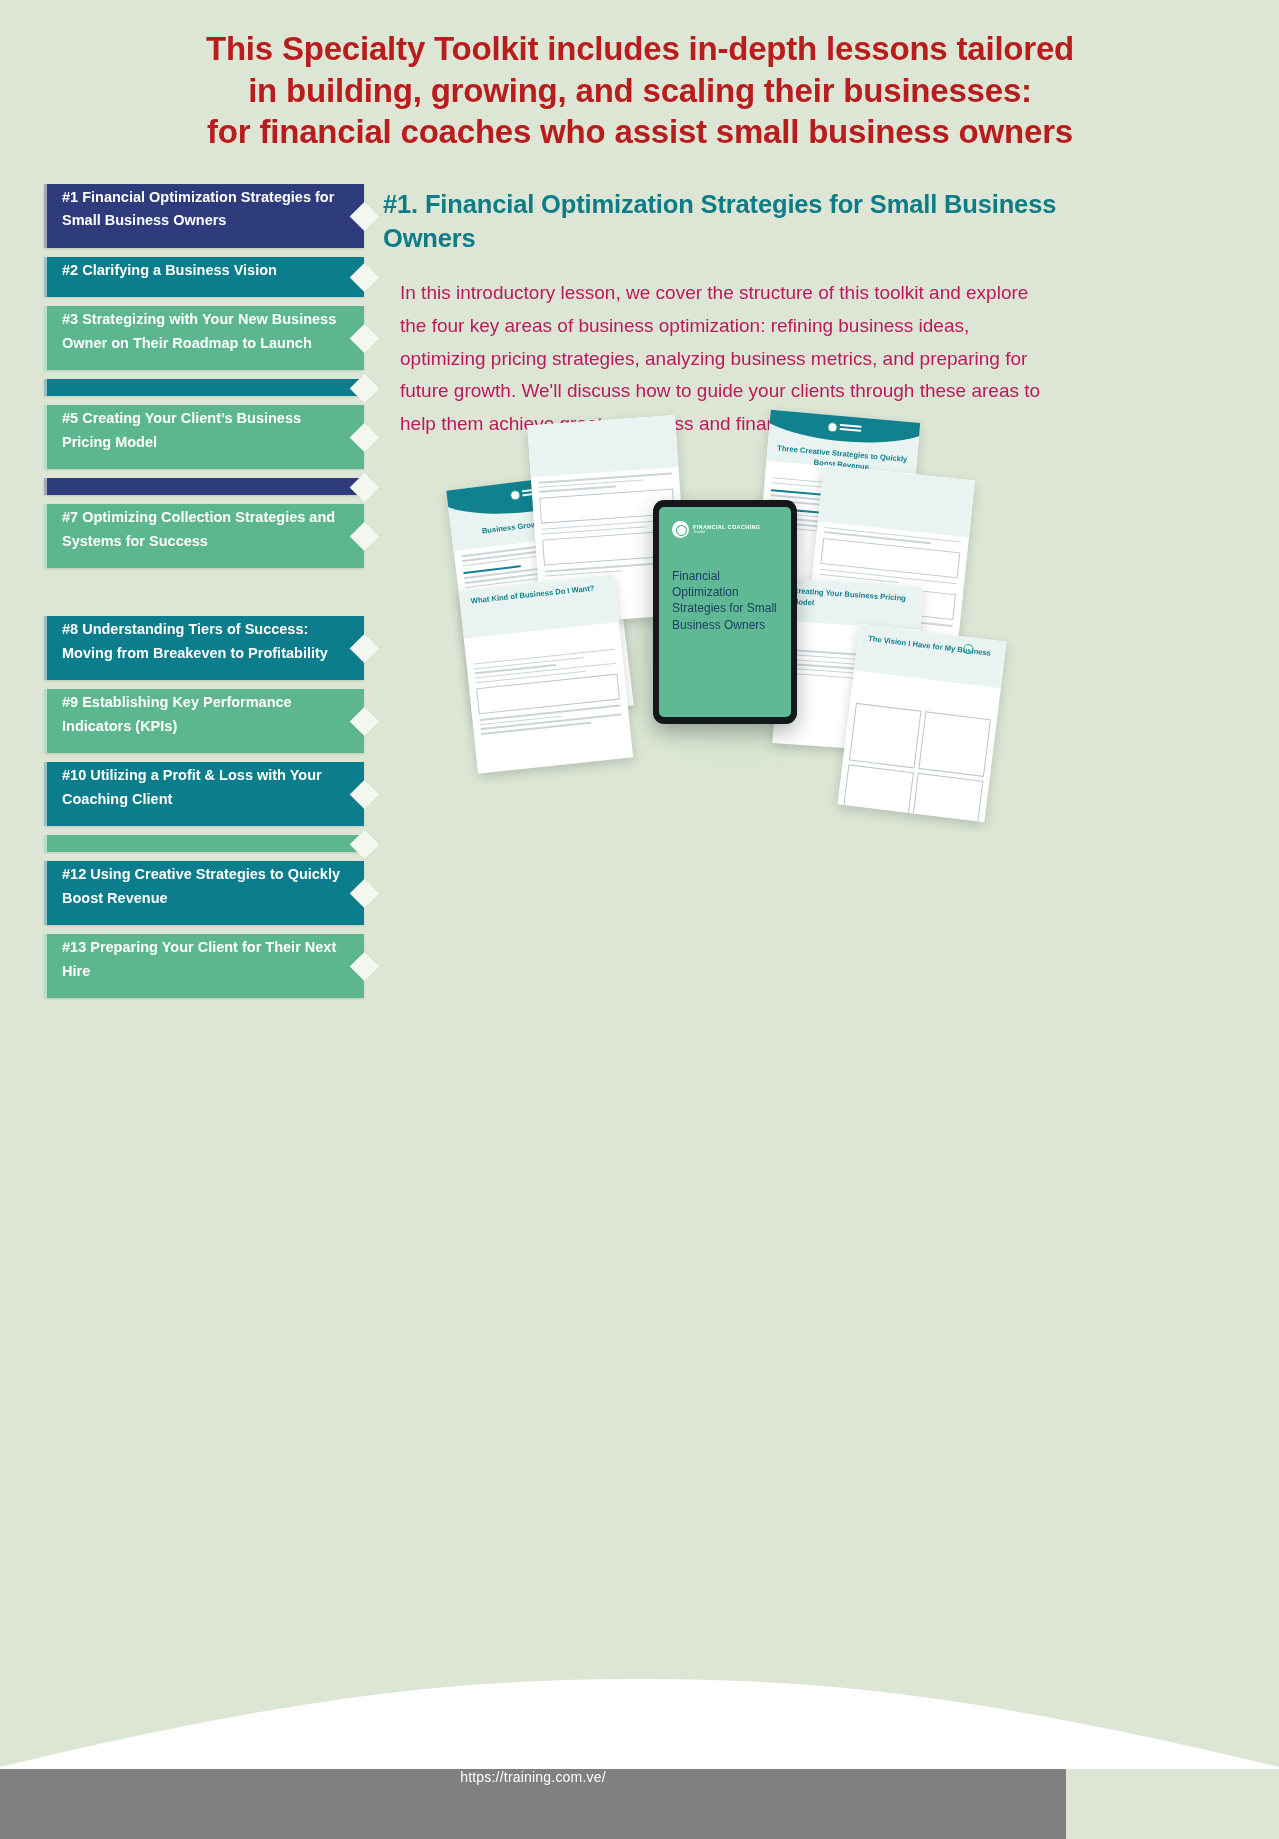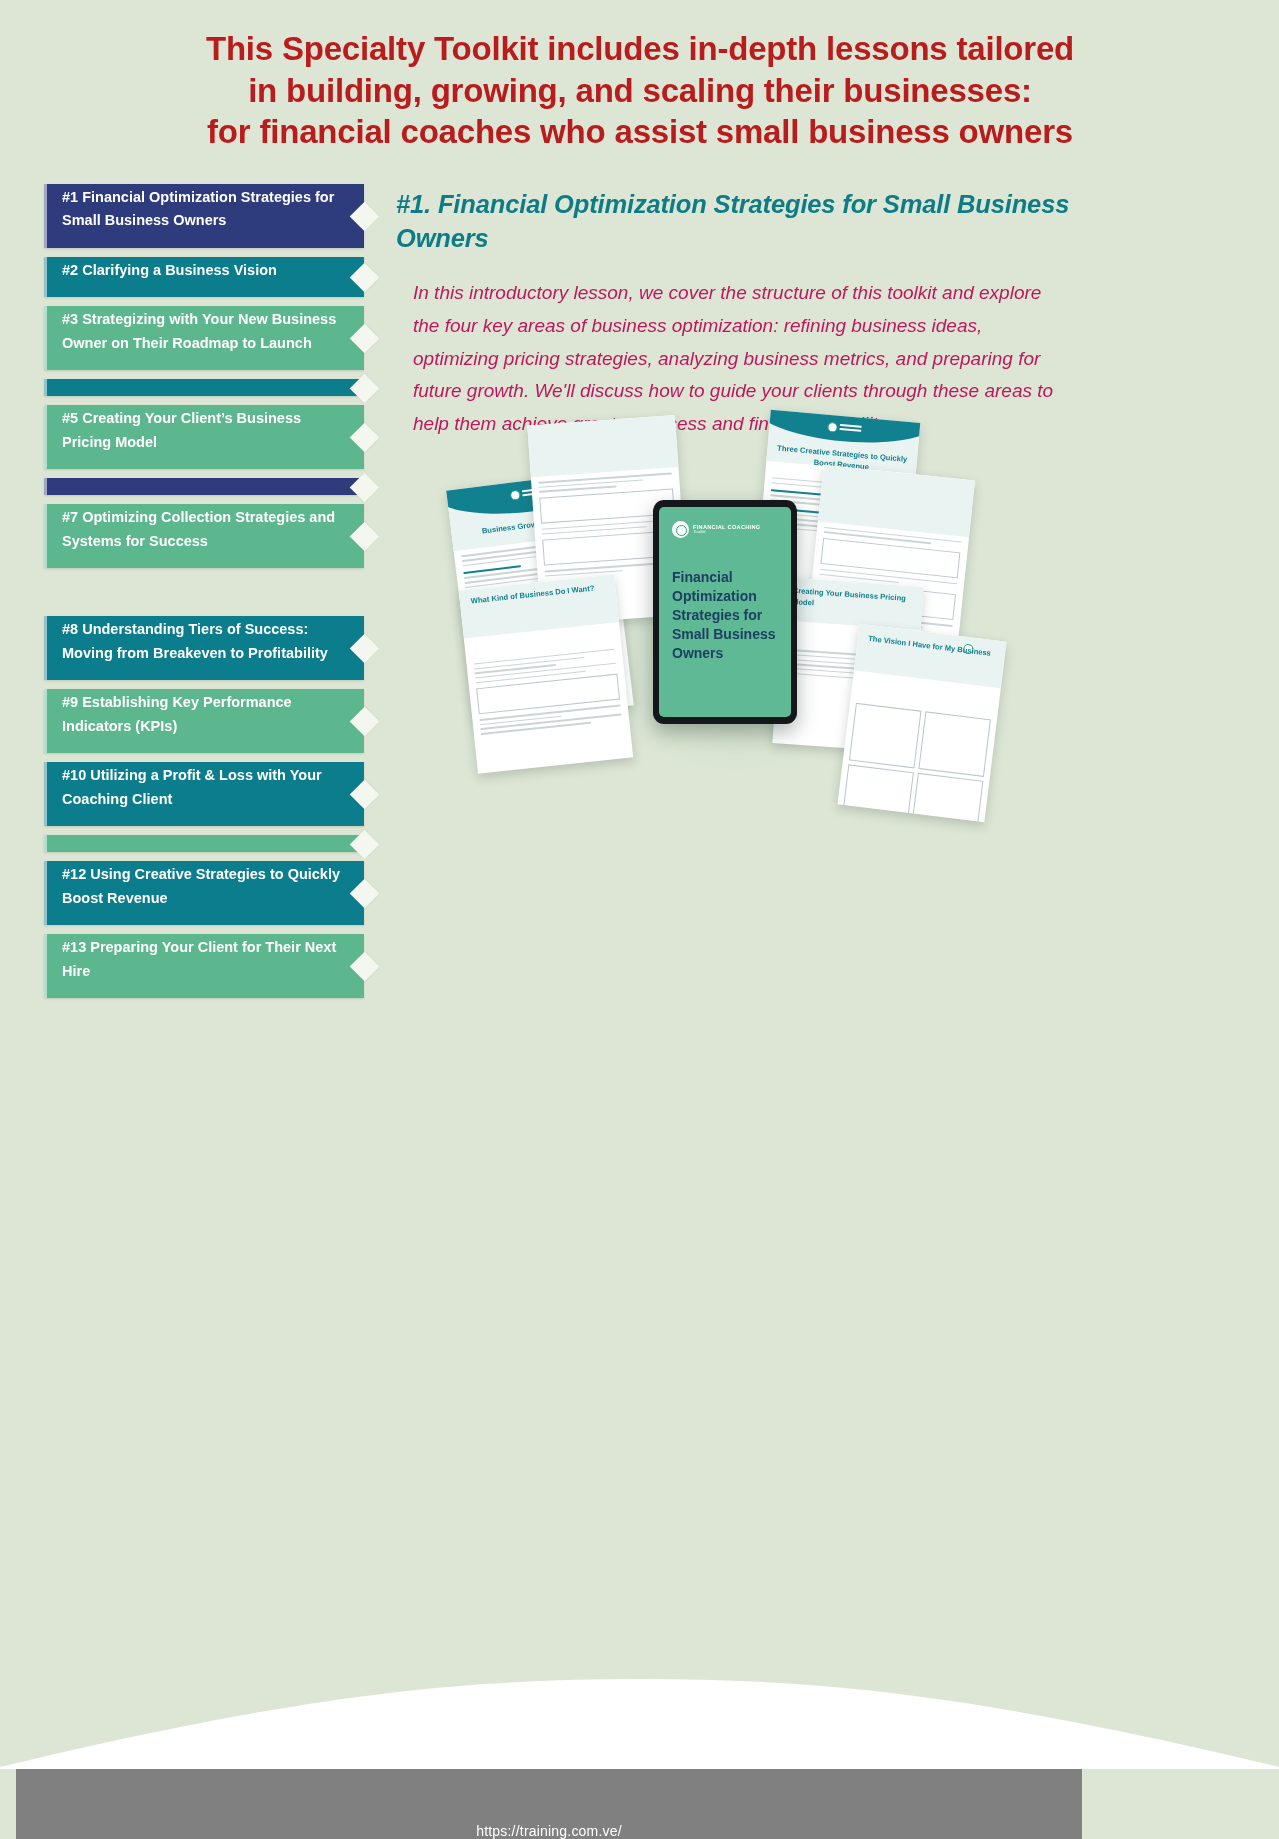--- a/index.html
+++ b/index.html
@@ -70,24 +70,23 @@
     height: 21px;
     margin-top: -10px;
     background: #f3f7ef;
     transform: rotate(45deg);
     box-shadow: 0 0 2px rgba(0,0,0,0.10);
   }
 
   
   .content {
     position: absolute;
-    left: 396px;
+    left: 383px;
     top: 188px;
     width: 676px;
-    font-style: italic;
   }
   .content h2 {
     margin: 0 0 22px 0;
     color: #0e7c87;
     font-size: 25.5px;
     font-weight: bold;
     line-height: 1.32;
     letter-spacing: -0.15px;
   }
   .content p {
@@ -229,41 +228,41 @@
     content: "";
     position: absolute; left: 4px; top: 4px;
     width: 9px; height: 9px; border-radius: 50%;
     border: 1.6px solid #2f9c76;
   }
   .tablet .logo .lt { color: #ffffff; line-height: 1.12; }
   .tablet .logo .lt b { display:block; font-size: 5.6px; letter-spacing: 0.3px; }
   .tablet .logo .lt em { display:block; font-size: 4.4px; font-style: italic; opacity: 0.9; }
   .tablet .ttl {
     color: #1d3f63;
-    font-size: 14px;
-    font-weight: bold;
+    font-size: 12px;
+    font-weight: normal;
     line-height: 1.35;
   }
 
   
   .wave {
     position: absolute;
     left: 0;
     bottom: 70px;
     width: 1279px;
     height: 120px;
   }
   .footerbar {
     position: absolute;
-    left: 16px; bottom: 0;
+    left: 0; bottom: 0;
     width: 1066px;
     height: 70px;
     background: #808080;
     display: flex;
-    align-items: flex-end;
+    align-items: flex-start;
     justify-content: center;
   }
   .footerbar .url {
     color: #ffffff;
     font-size: 14px;
     letter-spacing: 0.2px;
   }
 </style>
 </head>
 <body>

